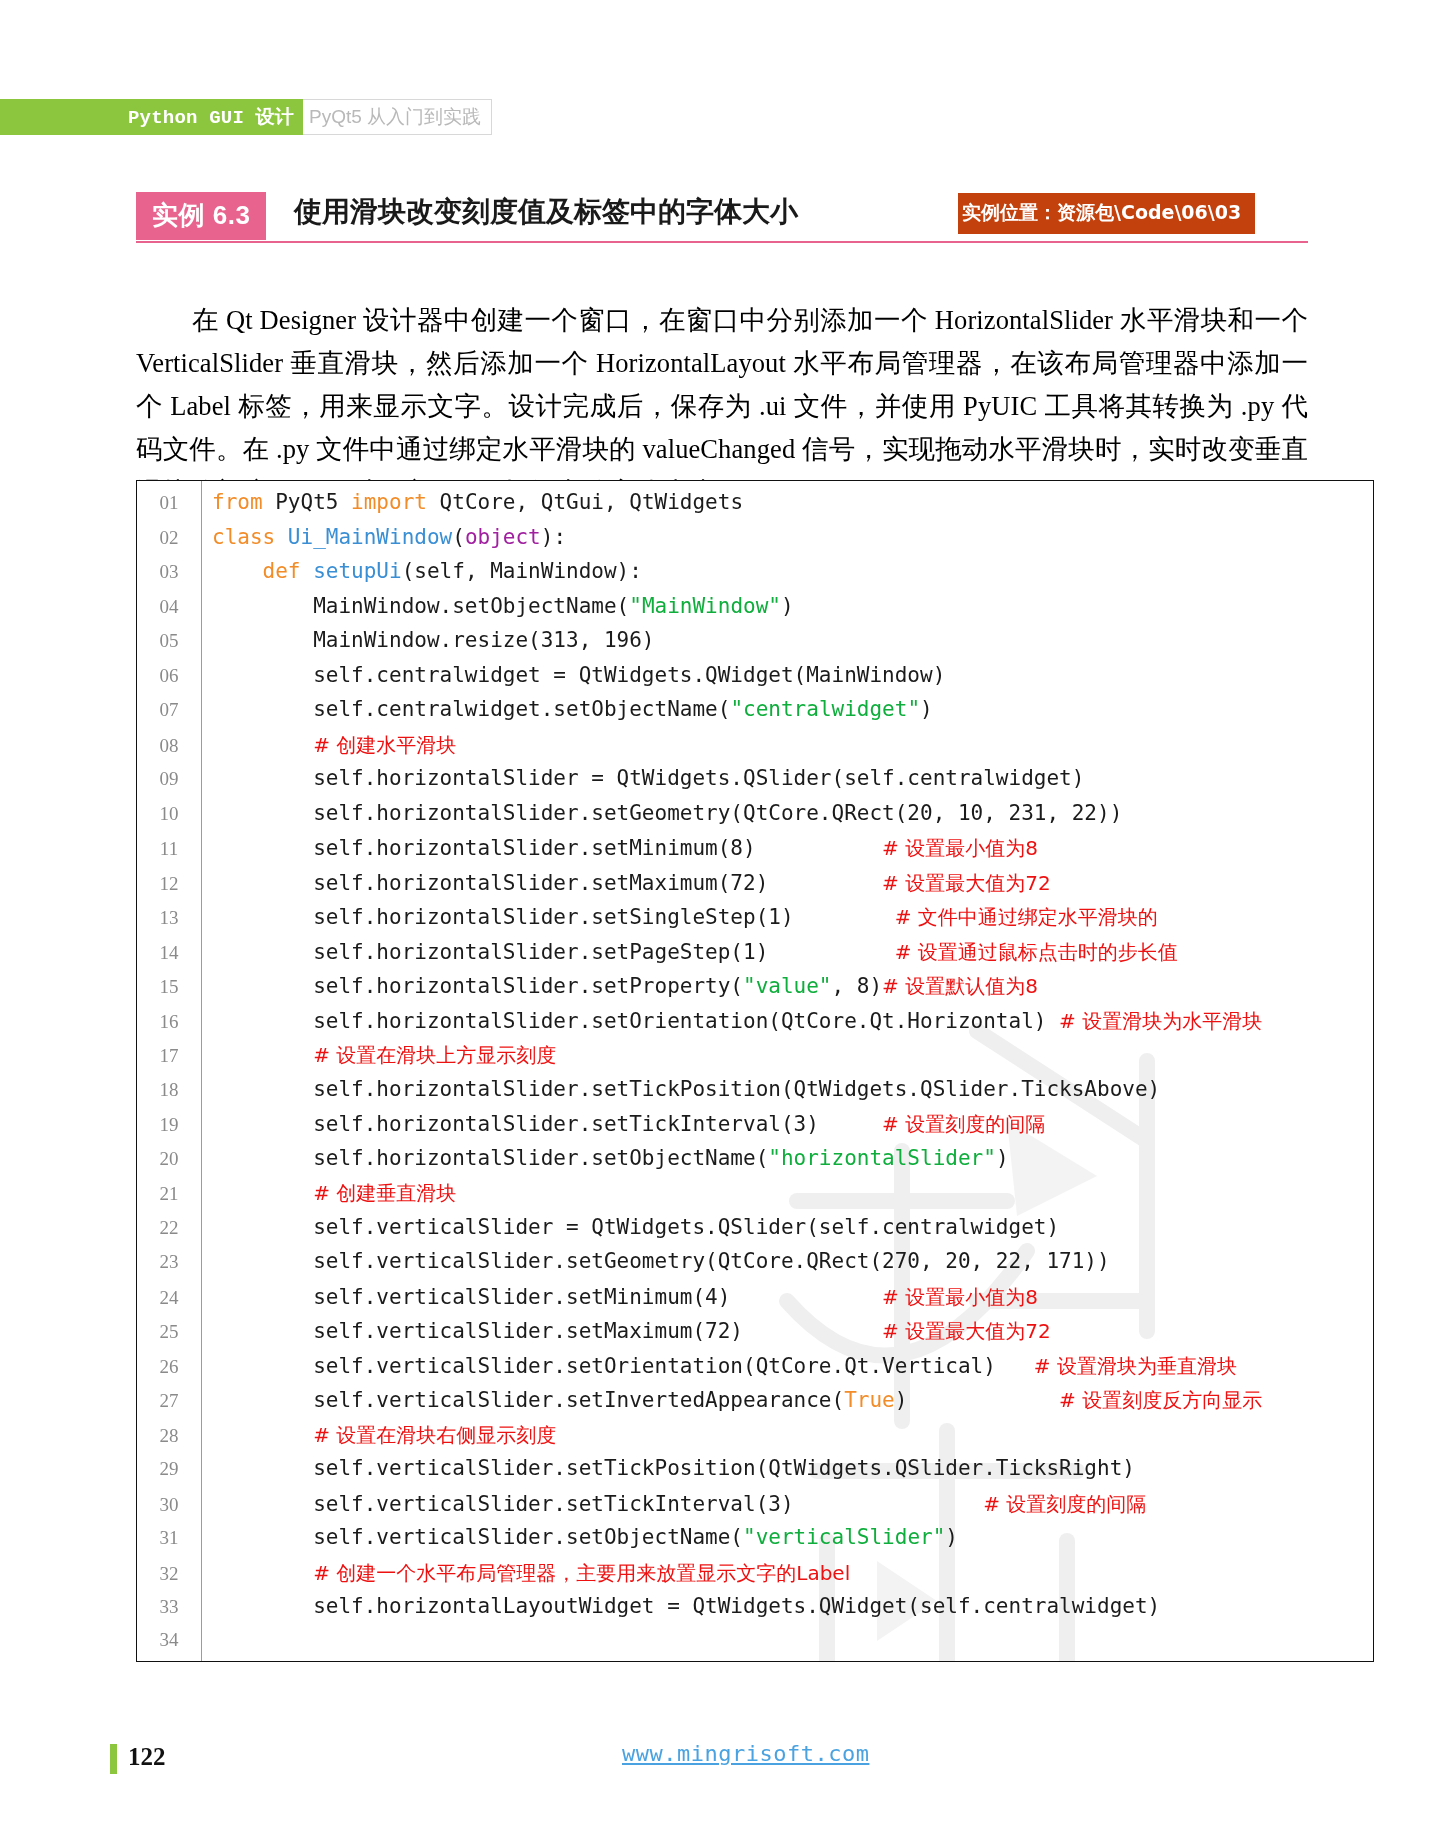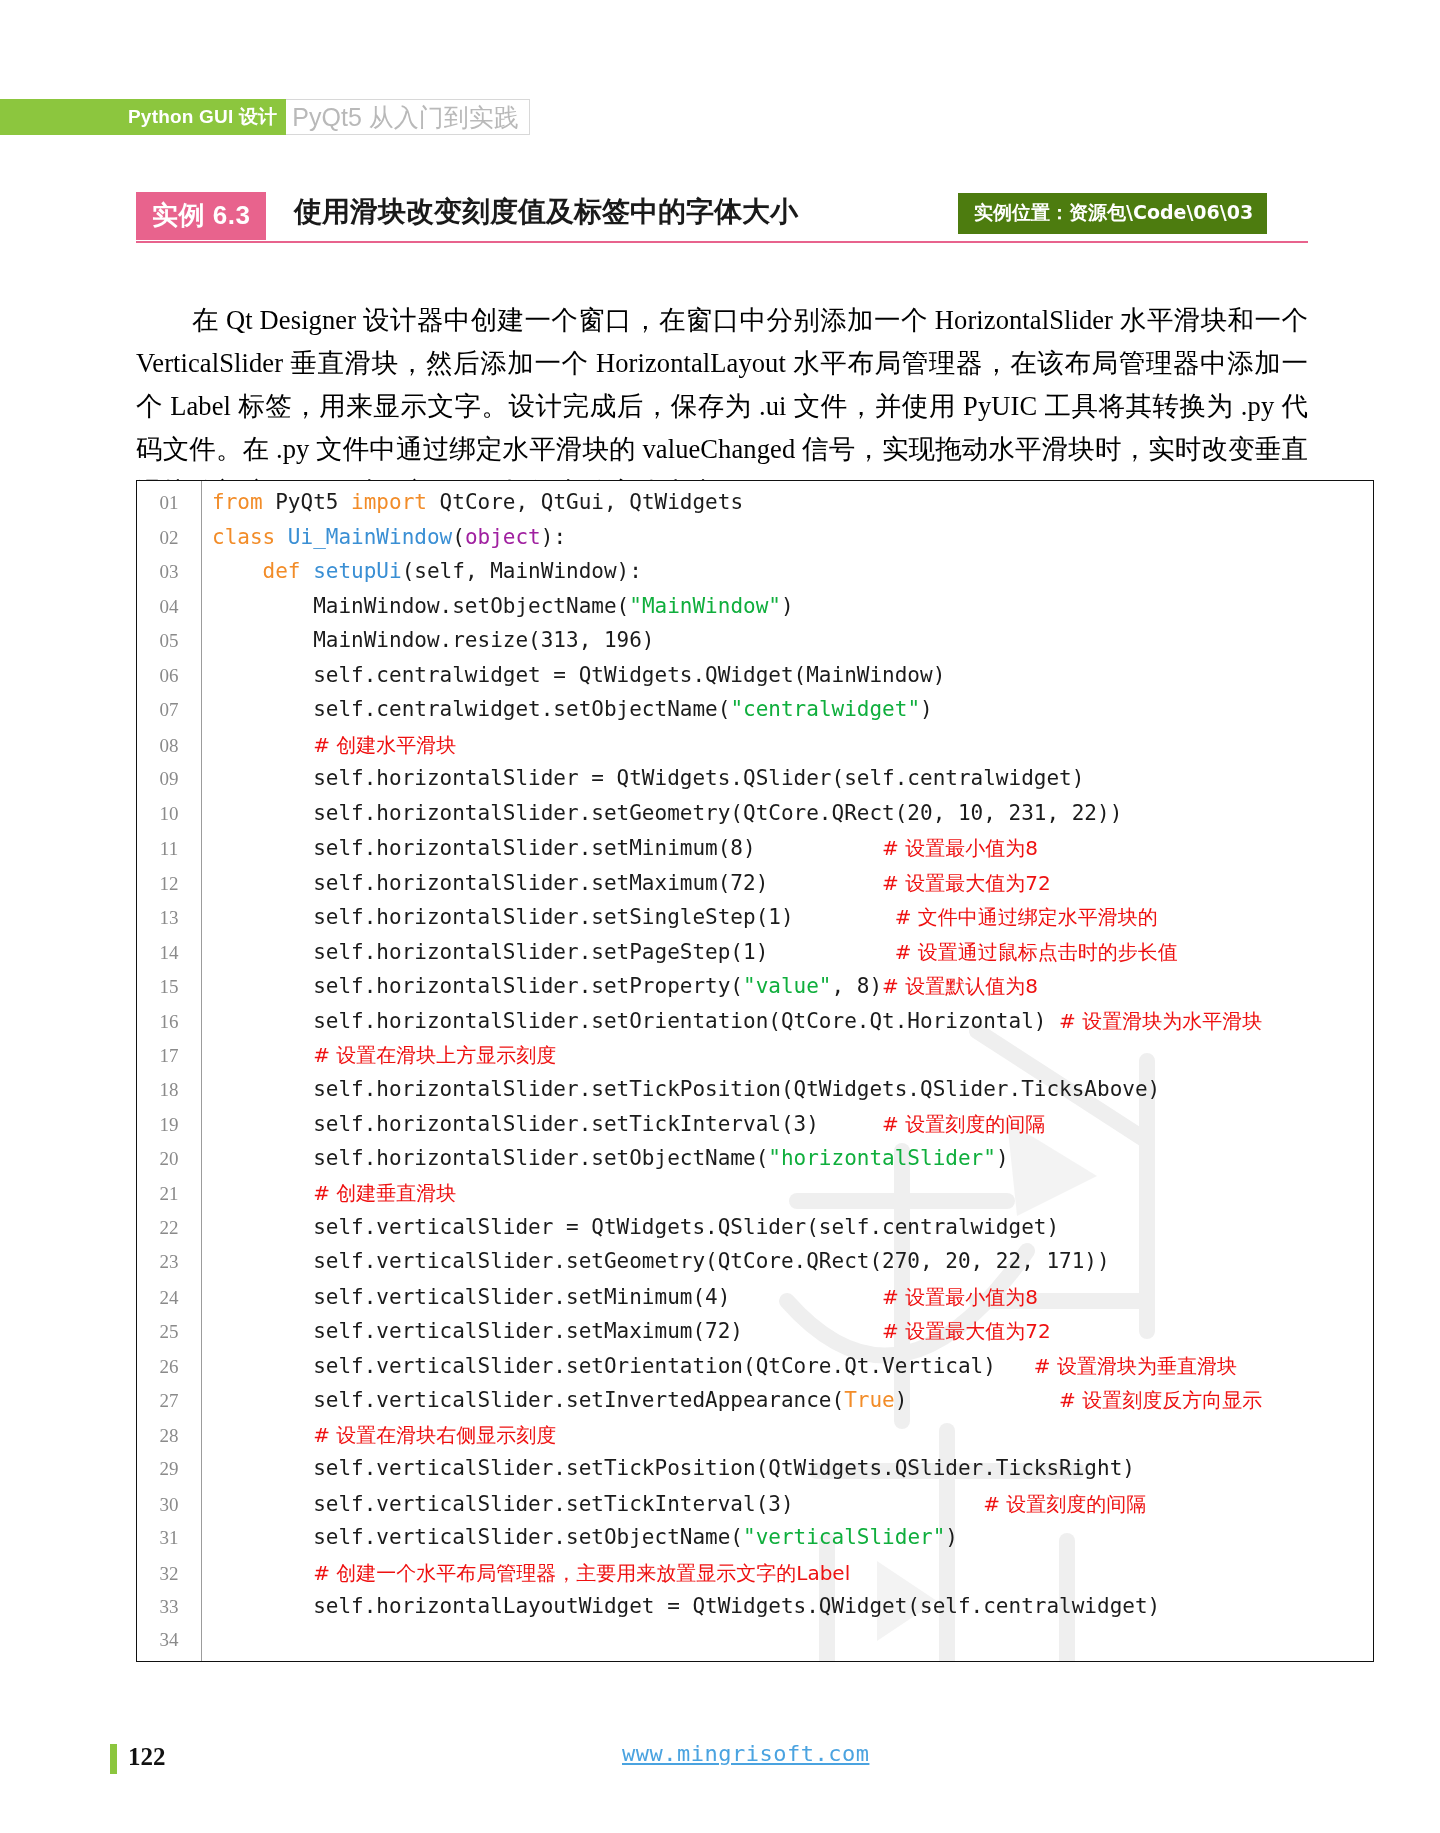--- a/index.html
+++ b/index.html
@@ -20,36 +20,36 @@
     position: absolute;
     left: 0;
     top: 99px;
     display: flex;
     align-items: stretch;
     height: 36px;
   }
   #header-green {
     background: #8cc63e;
     color: #ffffff;
-    font-family: Liberation Sans, sans-serif;
+    font-family: Liberation Mono, monospace;
     font-weight: bold;
     font-size: 19px;
     letter-spacing: .2px;
     display: flex;
     align-items: center;
     padding: 0 9px 0 128px;
     white-space: nowrap;
   }
   #header-grey {
     background: #ffffff;
     border: 1px solid #d8d8d8;
     border-left: none;
     color: #b9b9b9;
     font-family: "Liberation Sans", "DejaVu Sans", sans-serif;
-    font-size: 25px;
+    font-size: 19px;
     display: flex;
     align-items: center;
     padding: 0 10px 0 6px;
     white-space: nowrap;
   }
 
   
   #example-title-row {
     position: absolute;
     left: 136px;
@@ -85,26 +85,26 @@
     left: 0;
     top: 49px;
     width: 1172px;
     height: 2px;
     background: #e8638d;
   }
   #example-location-badge {
     position: absolute;
     left: 822px;
     top: 1px;
-    background: #4d7c0f;
+    background: #c2410c;
     color: #ffffff;
     font-family: "DejaVu Sans", "Liberation Sans", sans-serif;
     font-weight: bold;
     font-size: 19px;
-    padding: 7px 14px 8px 16px;
+    padding: 7px 14px 8px 4px;
     white-space: nowrap;
   }
 
   
   #intro-paragraph {
     position: absolute;
     left: 136px;
     top: 272px;
     width: 1172px;
     font-family: "Liberation Serif", "DejaVu Serif", serif;

